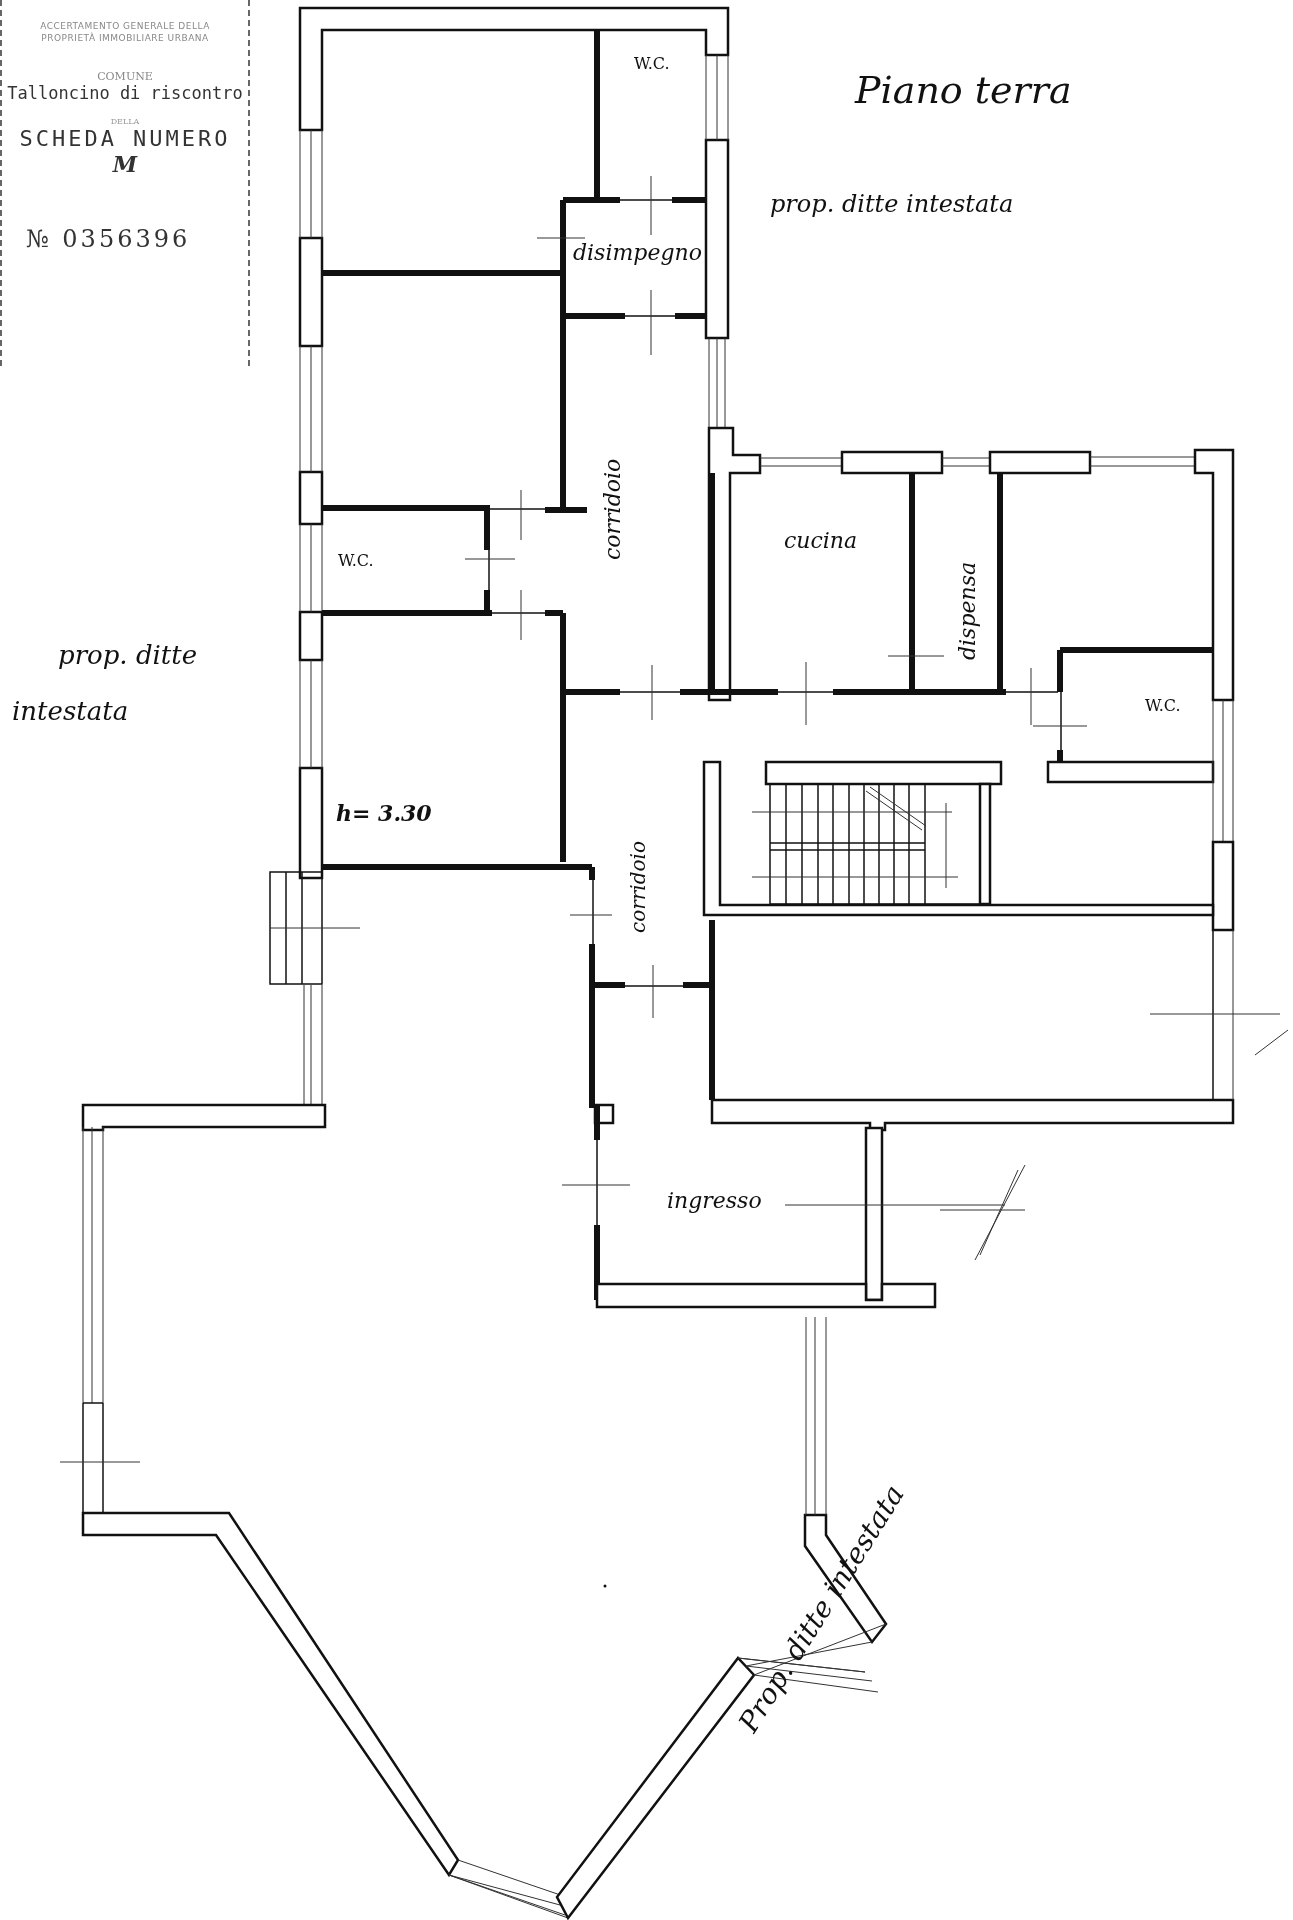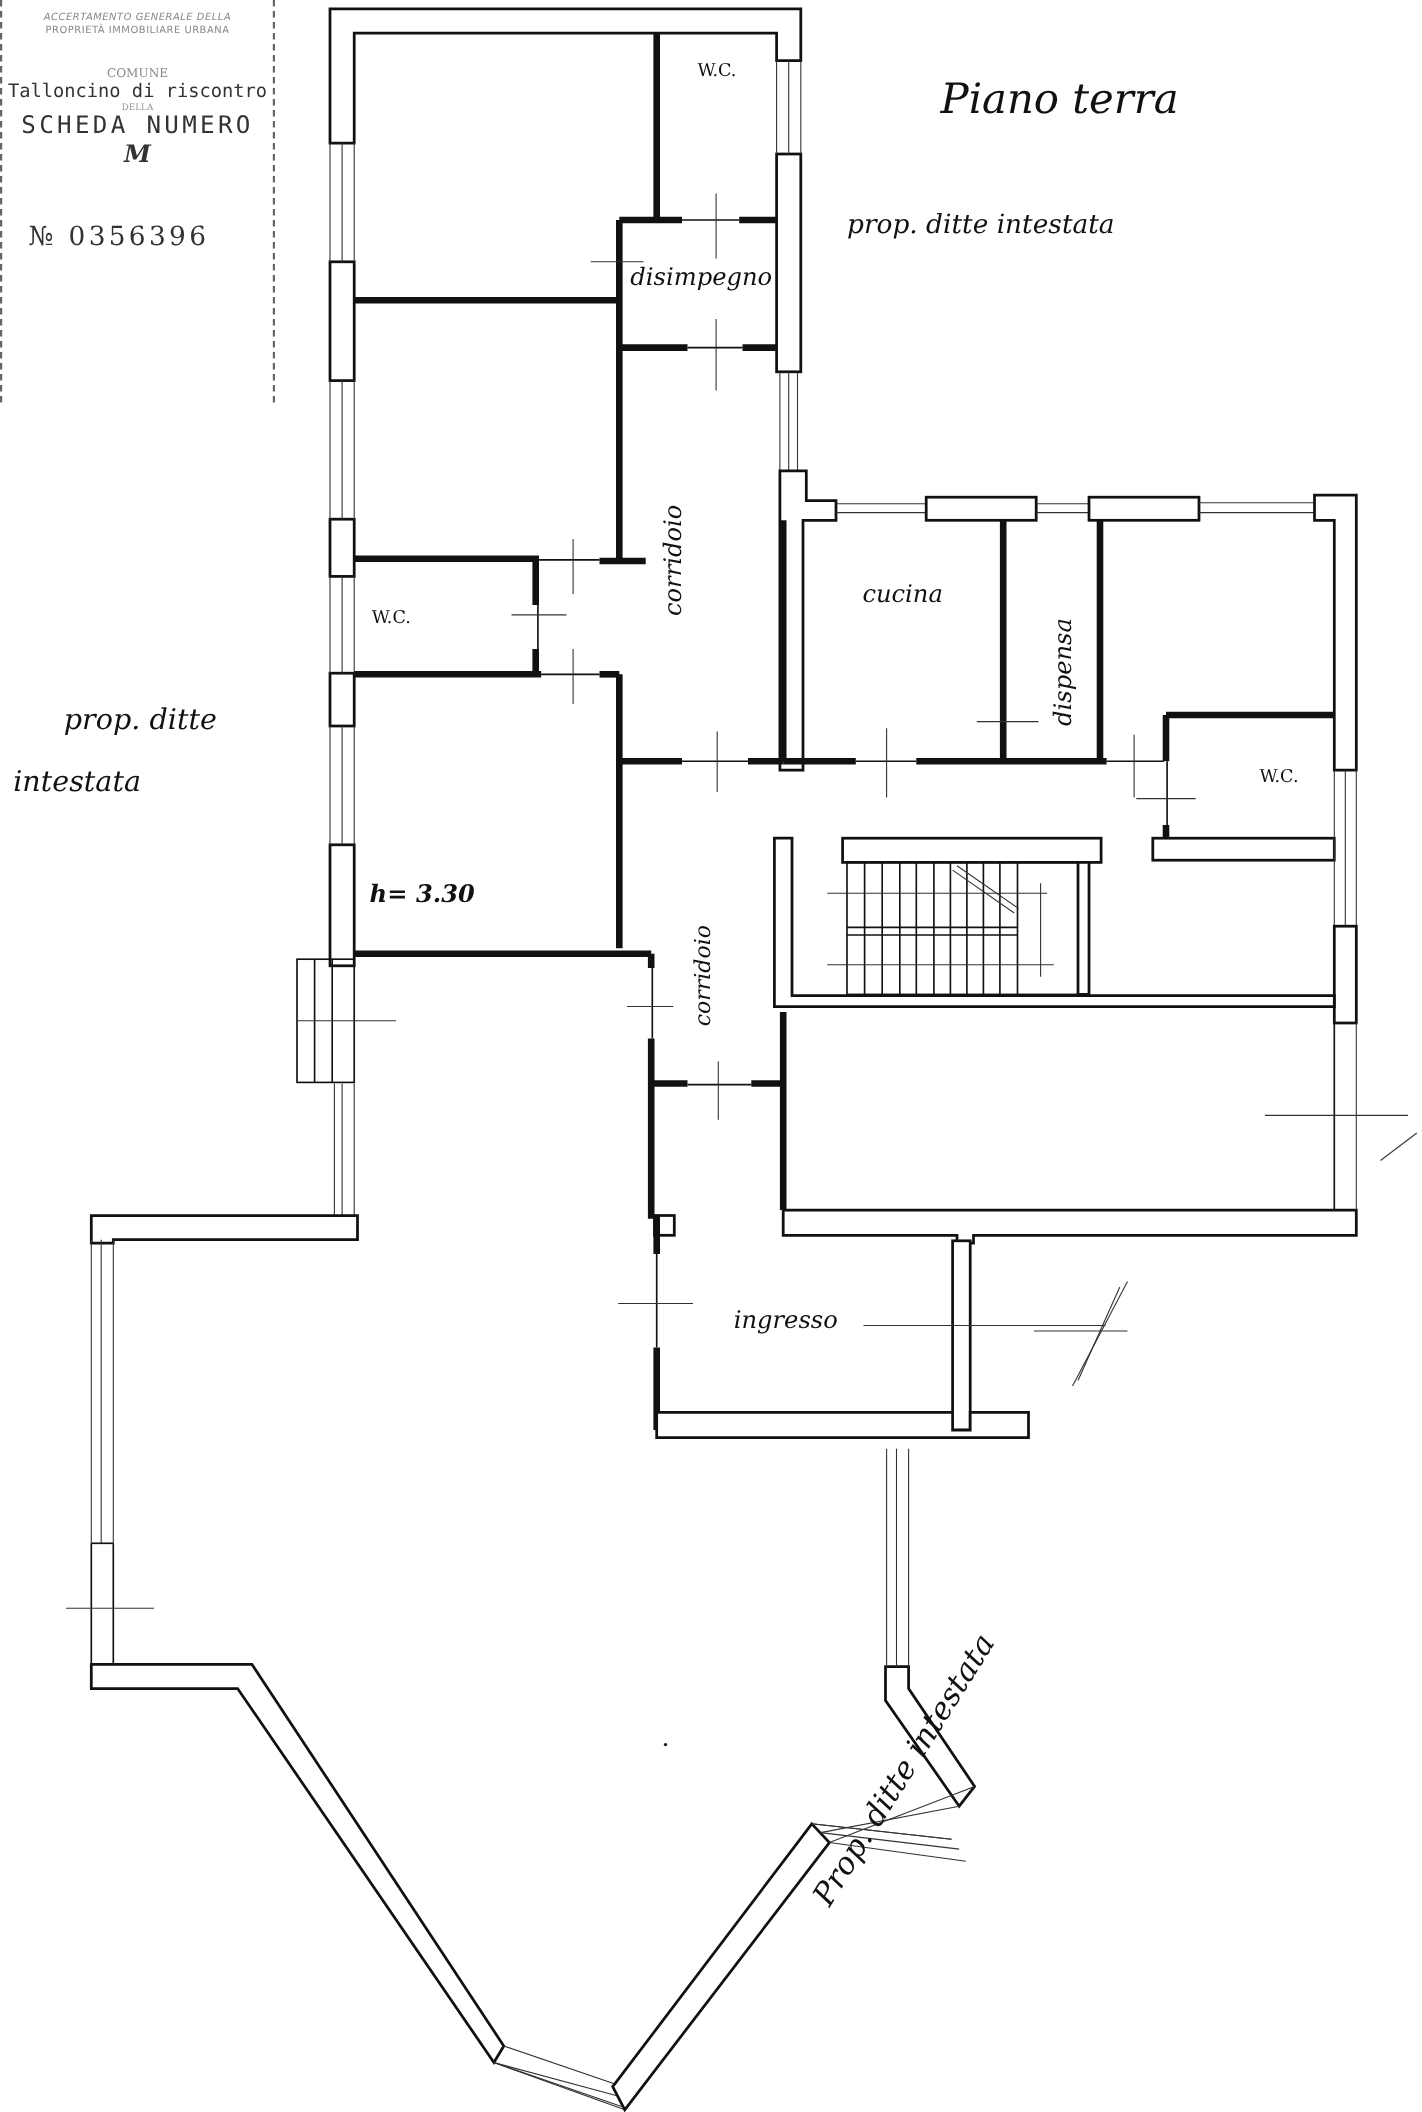--- a/index.html
+++ b/index.html
@@ -4,24 +4,24 @@
 <style>
   html, body { margin:0; padding:0; background:#ffffff; }
   body { width:1293px; height:1920px; position:relative; overflow:hidden; font-family:"DejaVu Serif", serif; color:#111; }
   #plan { position:absolute; left:0; top:0; width:1293px; height:1920px; }
   .wall { fill:#ffffff; stroke:#111; stroke-width:2.5; }
   .thick { stroke:#111; stroke-width:6; fill:none; }
   .thin { stroke:#111; stroke-width:1.5; fill:none; }
   .hair { stroke:#333; stroke-width:1; fill:none; }
   .stamp { position:absolute; left:0; top:0; width:246px; height:366px; border-right:2px dashed #666; border-left:2px dashed #666; text-align:center; color:#555; }
   .stamp .small { font-family:"DejaVu Sans", sans-serif; font-size:9px; letter-spacing:0.5px; line-height:12px; padding:0 10px; color:#888; }
-  .stamp .line1 { margin-top:10px;font-style:italic; }
+  .stamp .line1 { margin-top:20px; }
   .stamp .comune { font-size:11px; margin-top:26px; color:#888; }
   .stamp .tal { font-family:"DejaVu Sans Mono", monospace; font-size:17px; color:#333; }
-  .stamp .della { font-size:8px; color:#999; margin-top:0; }
+  .stamp .della { font-size:8px; color:#999; margin-top:14px; }
   .stamp .scheda { font-family:"DejaVu Sans Mono", monospace; font-size:22px; letter-spacing:3px; color:#333; }
   .stamp .m { font-family:"DejaVu Serif", serif; font-style:italic; font-weight:bold; font-size:22px; color:#333; }
   .stamp .num { font-family:"DejaVu Serif", serif; font-size:24px; letter-spacing:3px; color:#333; margin-top:48px; text-align:left; padding-left:24px; }
   .hand { position:absolute; font-family:"DejaVu Serif", serif; font-style:italic; color:#111; white-space:nowrap; }
   .title { left:855px; top:68px; font-size:38px; font-weight:normal; }
   .note-top { left:770px; top:190px; font-size:24px; }
   .note-left1 { left:58px; top:640px; font-size:26px; }
   .note-left2 { left:12px; top:696px; font-size:26px; }
   .note-diag { left:760px; top:1705px; font-size:28px; transform:rotate(-58deg); transform-origin:left bottom; }
   .room { position:absolute; font-family:"DejaVu Serif", serif; font-style:italic; color:#111; white-space:nowrap; }

